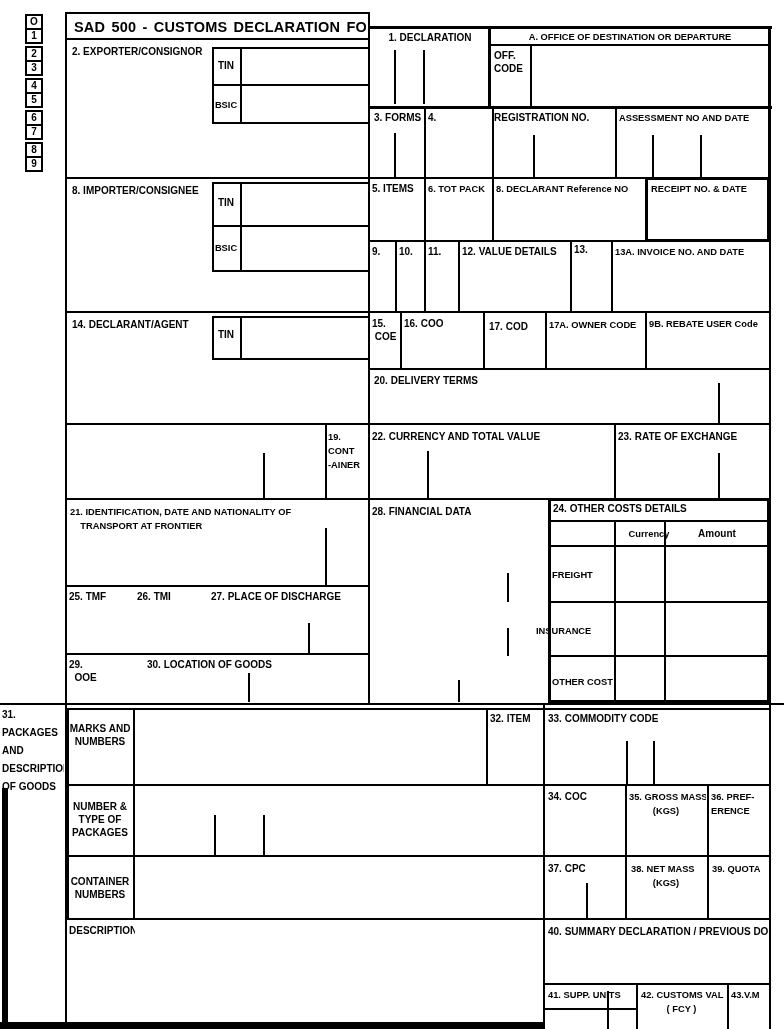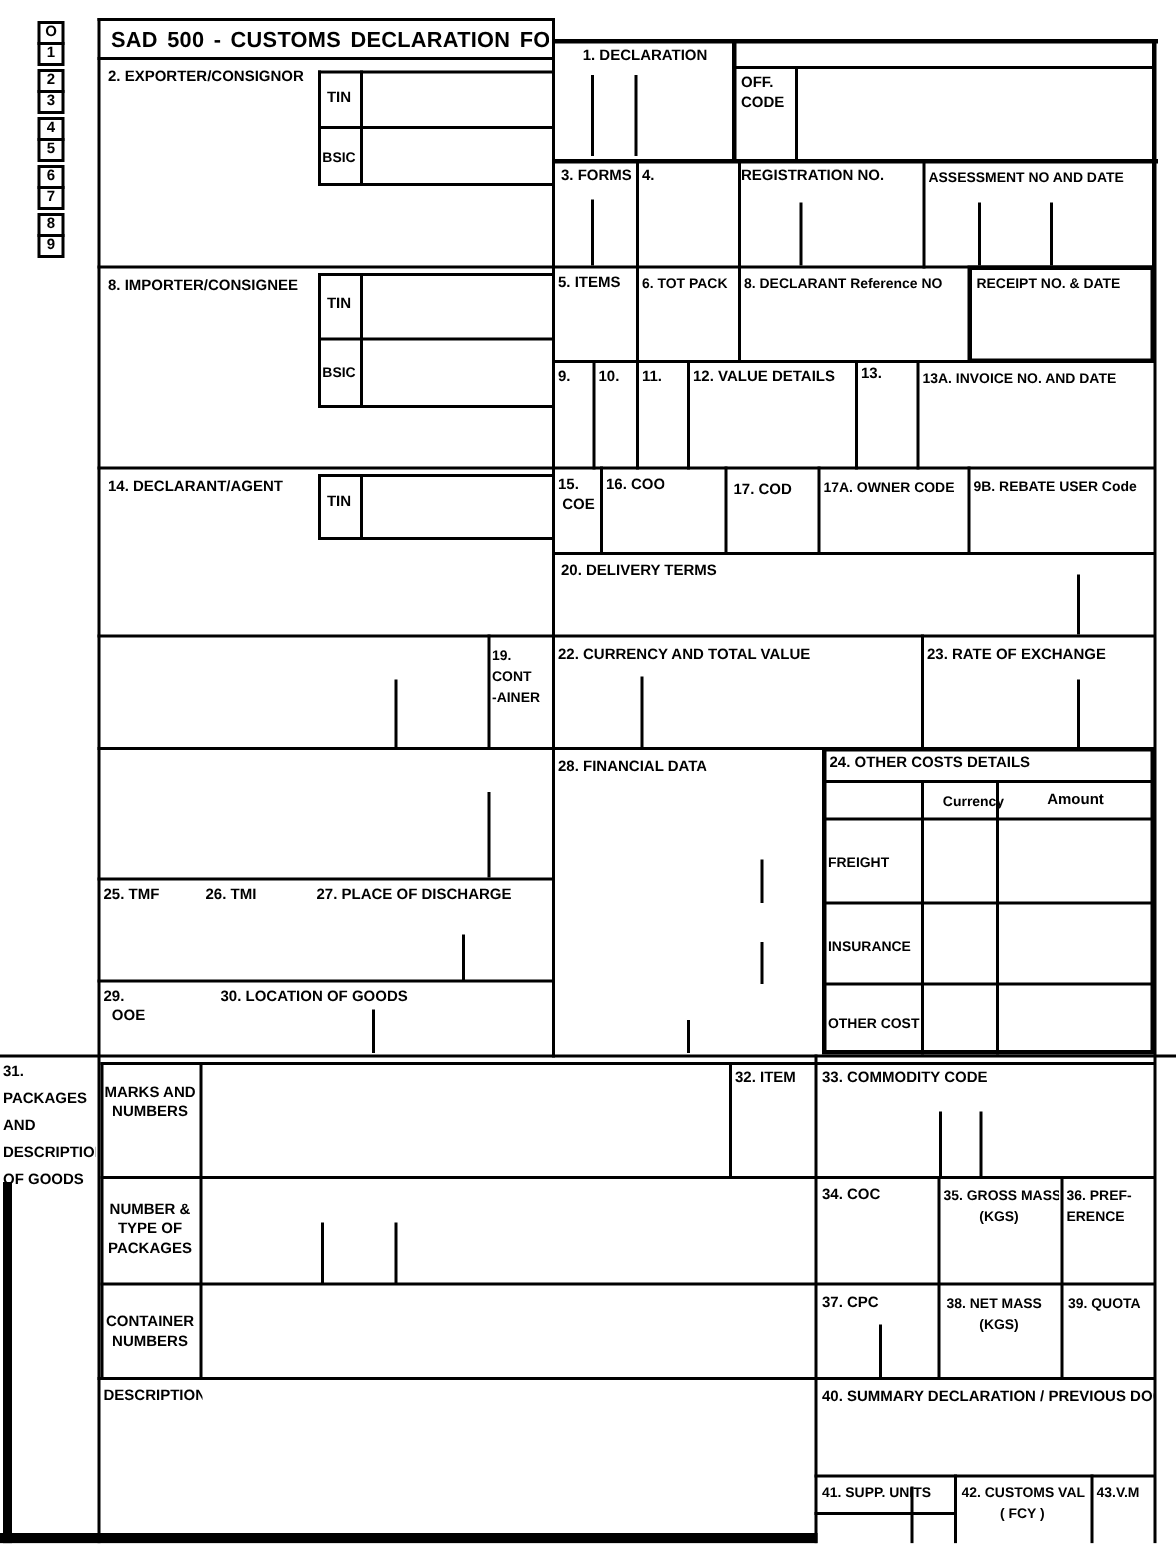--- a/index.html
+++ b/index.html
@@ -30,20 +30,21 @@
   <div class="mbox" style="top:78px">4</div>
   <div class="mbox" style="top:92px">5</div>
   <div class="mbox" style="top:110px">6</div>
   <div class="mbox" style="top:124px">7</div>
   <div class="mbox" style="top:142px">8</div>
   <div class="mbox" style="top:156px">9</div>
 
   <div class="lbl title" style="left:74px;top:16px;width:292px">SAD 500 - CUSTOMS DECLARATION FORM</div>
 
   <div class="lbl ctr" style="left:370px;top:31px;width:120px">1. DECLARATION</div>
+  <div class="lbl ctr fs9" style="left:490px;top:30px;width:280px">A. OFFICE OF DESTINATION OR DEPARTURE</div>
   <div class="lbl pre lh13" style="left:494px;top:49px;width:34px">OFF.
 CODE</div>
   <div class="lbl" style="left:72px;top:45px">2. EXPORTER/CONSIGNOR</div>
   <div class="lbl ctr" style="left:212px;top:59px;width:28px">TIN</div>
   <div class="lbl ctr fs9" style="left:212px;top:98px;width:28px">BSIC</div>
   <div class="lbl" style="left:374px;top:111px">3. FORMS</div>
   <div class="lbl" style="left:428px;top:111px">4.</div>
   <div class="lbl" style="left:494px;top:111px">REGISTRATION NO.</div>
   <div class="lbl fs9" style="left:619px;top:111px;width:150px">ASSESSMENT NO AND DATE</div>
 
@@ -70,26 +71,28 @@
   <div class="lbl" style="left:489px;top:320px">17. COD</div>
   <div class="lbl fs9" style="left:549px;top:318px;width:94px">17A. OWNER CODE</div>
   <div class="lbl fs9" style="left:649px;top:317px;width:120px">9B. REBATE USER Code</div>
   <div class="lbl" style="left:374px;top:374px">20. DELIVERY TERMS</div>
 
   <div class="lbl pre fs9" style="left:328px;top:430px;width:38px">19. CONT
 -AINER</div>
   <div class="lbl" style="left:372px;top:430px">22. CURRENCY AND TOTAL VALUE</div>
   <div class="lbl" style="left:618px;top:430px">23. RATE OF EXCHANGE</div>
 
+  <div class="lbl pre fs9" style="left:70px;top:505px;width:253px">21. IDENTIFICATION, DATE AND NATIONALITY OF
+    TRANSPORT AT FRONTIER</div>
   <div class="lbl" style="left:372px;top:505px">28. FINANCIAL DATA</div>
   <div class="lbl" style="left:553px;top:502px;width:214px">24. OTHER COSTS DETAILS</div>
   <div class="lbl ctr fs9" style="left:614px;top:527px;width:70px">Currency</div>
   <div class="lbl ctr" style="left:664px;top:527px;width:106px">Amount</div>
   <div class="lbl fs9" style="left:552px;top:568px">FREIGHT</div>
-  <div class="lbl fs9" style="left:552px;top:624px;width:60px">INSURANCE</div>
+  <div class="lbl fs9" style="left:536px;top:624px;width:60px">INSURANCE</div>
   <div class="lbl fs9" style="left:552px;top:675px;width:65px">OTHER COST</div>
 
   <div class="lbl" style="left:69px;top:590px">25. TMF</div>
   <div class="lbl" style="left:137px;top:590px">26. TMI</div>
   <div class="lbl" style="left:211px;top:590px">27. PLACE OF DISCHARGE</div>
   <div class="lbl pre lh13" style="left:69px;top:658px;width:50px">29.
   OOE</div>
   <div class="lbl" style="left:147px;top:658px">30. LOCATION OF GOODS</div>
 
   <div class="lbl pre lh18" style="left:2px;top:706px;width:62px">31.

